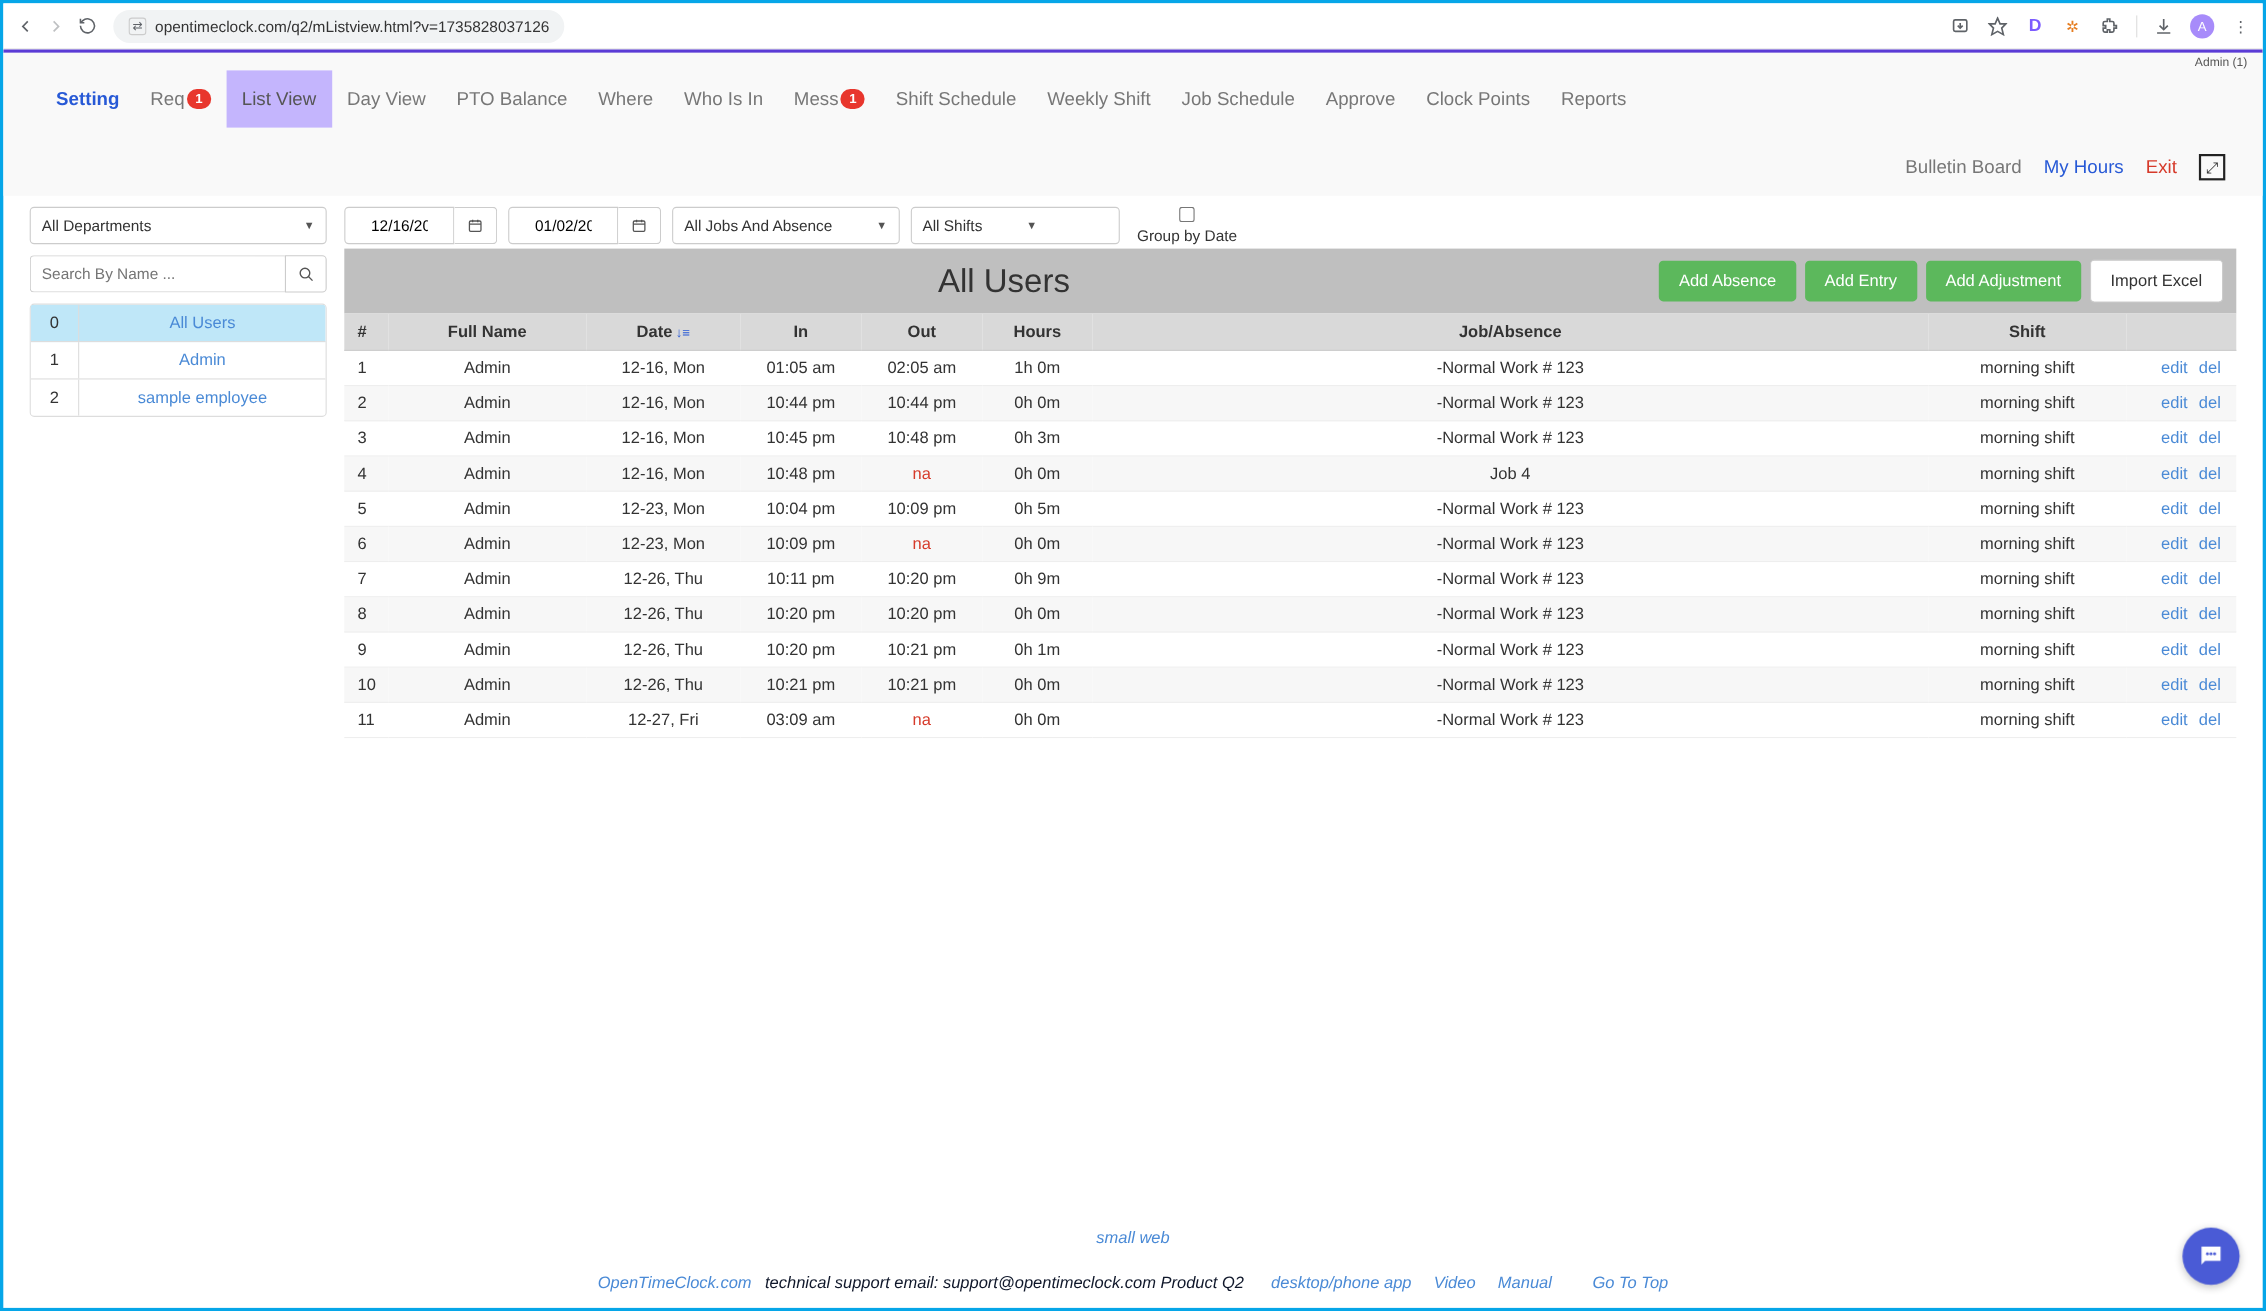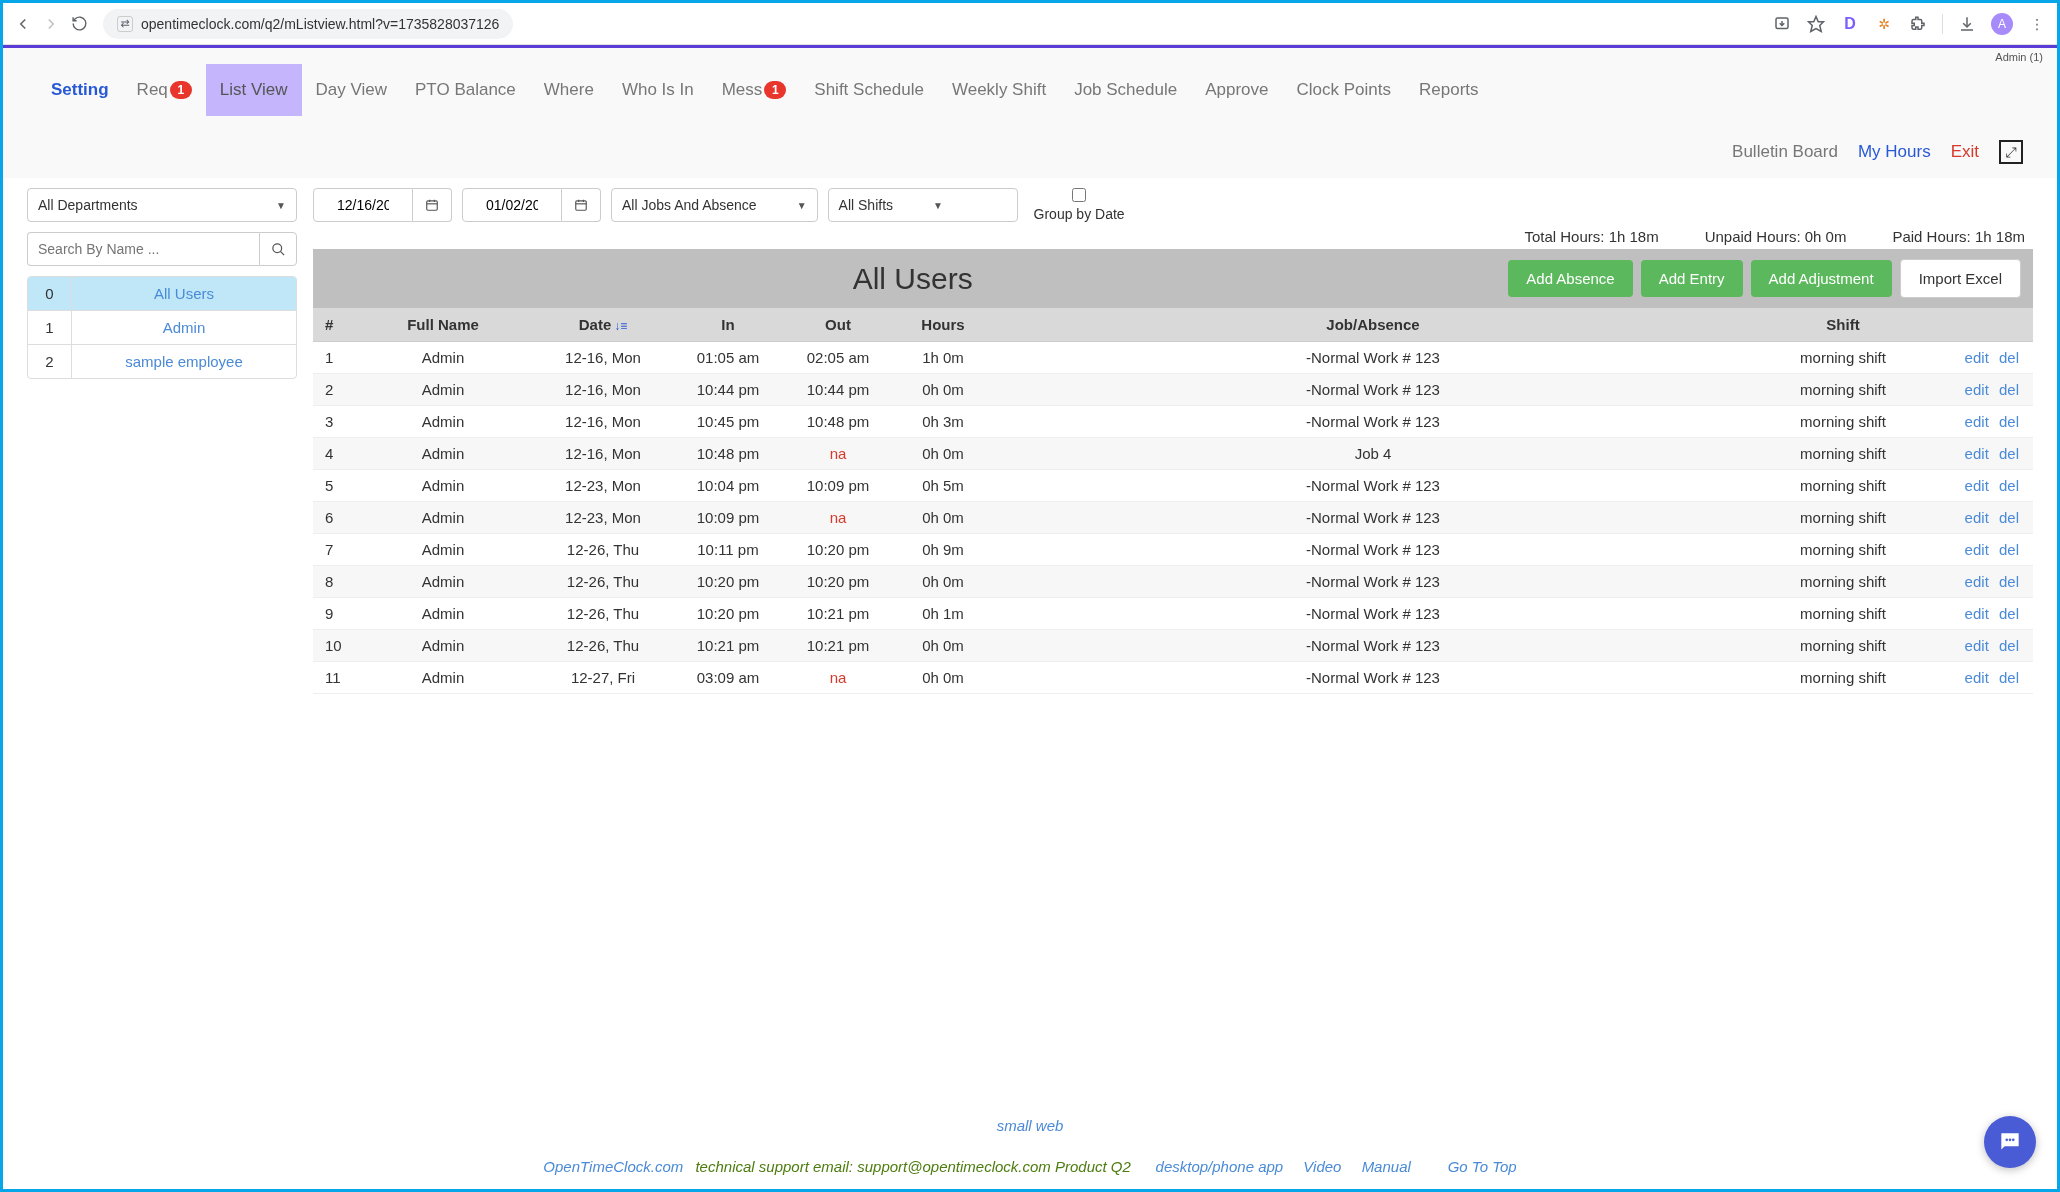--- a/index.html
+++ b/index.html
@@ -76,21 +76,21 @@
 .sort-icon { color: #2759d6; font-size: 12px; margin-left: 3px; }
 .na-red { color: #d63a2a; }
 .link { color: #4a8ad6; cursor: pointer; }
 .actions-cell { text-align: right !important; padding-right: 14px !important; }
 .actions-cell .link { margin-left: 6px; text-align: center; }
 
 
 .footer { position: absolute; bottom: 14px; left: 0; right: 0; text-align: center; font-size: 15px; font-style: italic; }
 .footer .row1 { margin-bottom: 24px; }
 .footer a { color: #4a8ad6; text-decoration: none; cursor: pointer; margin: 0 8px; }
-.footer .nolink { color: #4d7c0f; }
+.footer .nolink { color: #0f172a; }
 
 .chat-bubble { position: fixed; bottom: 24px; right: 24px; width: 52px; height: 52px; border-radius: 50%; background: #4a5bd6; display: flex; align-items: center; justify-content: center; color: #fff; font-size: 22px; box-shadow: 0 2px 8px rgba(0,0,0,.25); cursor: pointer; }
 
 svg { display: block; }
 </style>
 </head>
 <body>
 
 <div class="browser-bar">
   <div class="nav-icon">
@@ -236,25 +236,20 @@
       <div class="sel" style="min-width:190px">
         <span>All Shifts</span>
         <span class="caret">▼</span>
       </div>
       <label class="chk-group">
         <input type="checkbox" style="">
         <span>Group by Date</span>
       </label>
     </div>
 
-    <div class="summary-row">
-      <span>Total Hours: 1h 18m</span>
-      <span>Unpaid Hours: 0h 0m</span>
-      <span>Paid Hours: 1h 18m</span>
-    </div>
 
     <div class="table-header-bar">
       <div class="title">All Users</div>
       <button class="btn green">Add Absence</button>
       <button class="btn green">Add Entry</button>
       <button class="btn green">Add Adjustment</button>
       <button class="btn white">Import Excel</button>
     </div>
 
     <table class="data-table">

